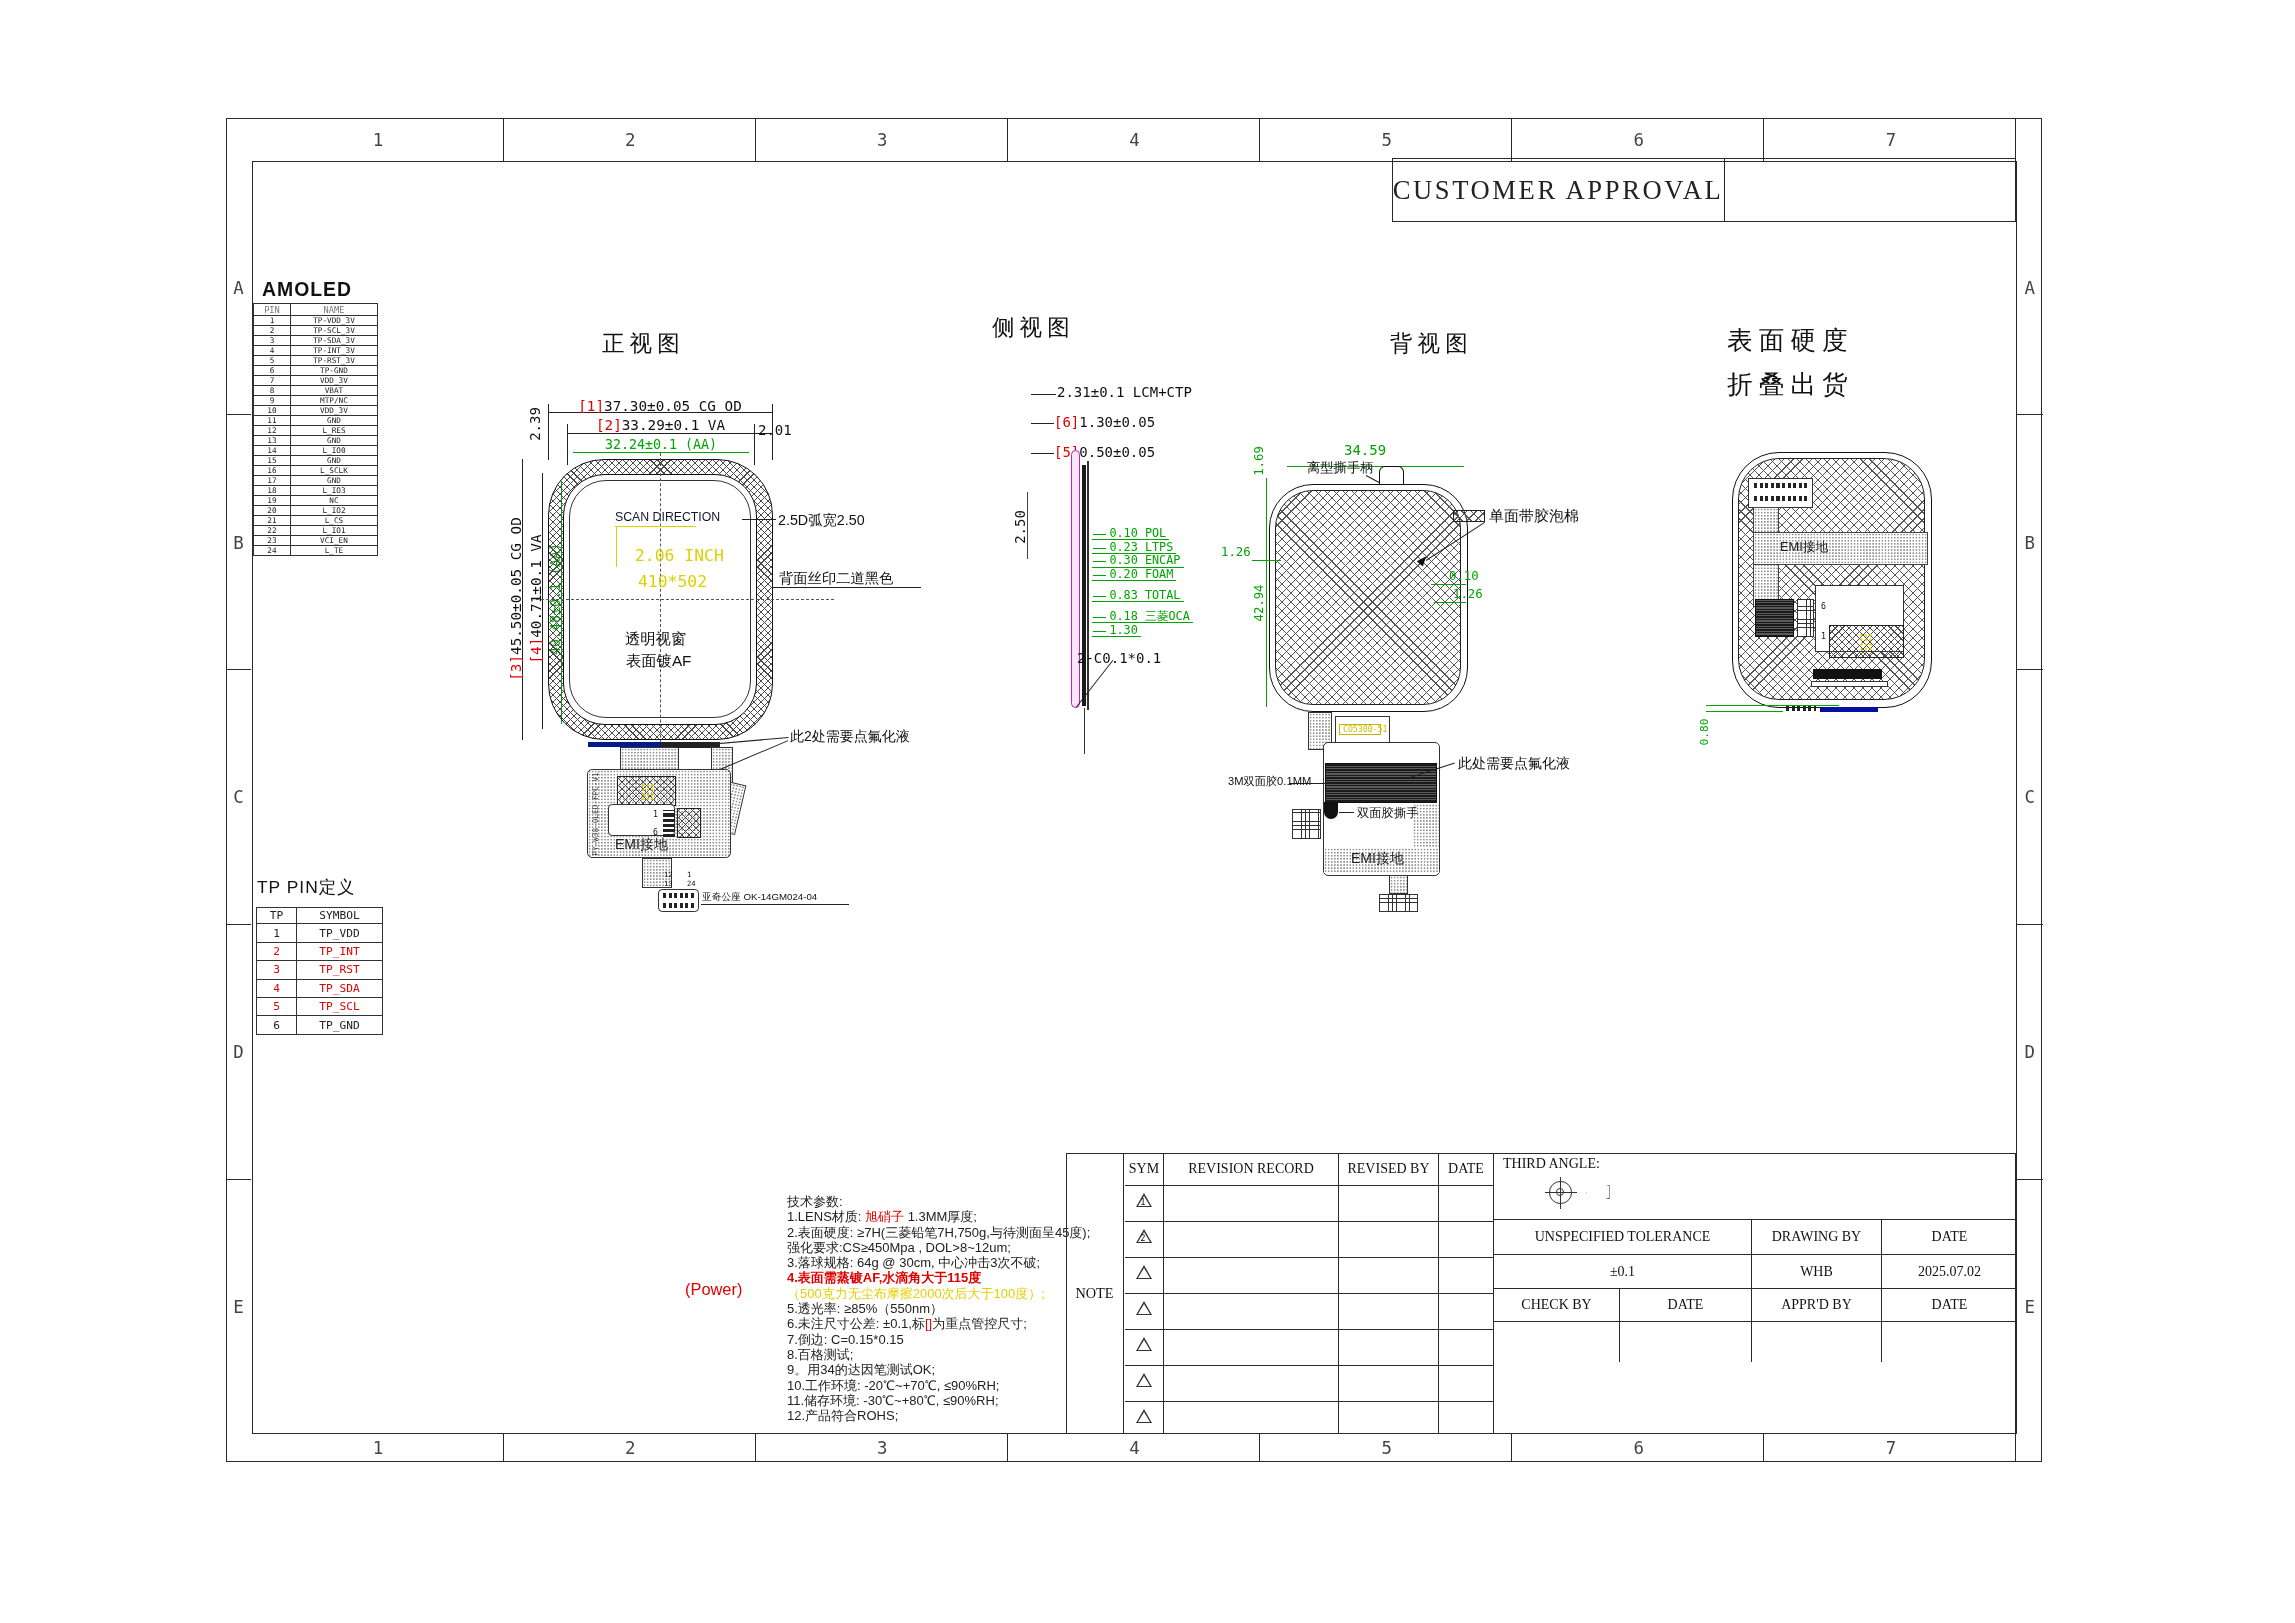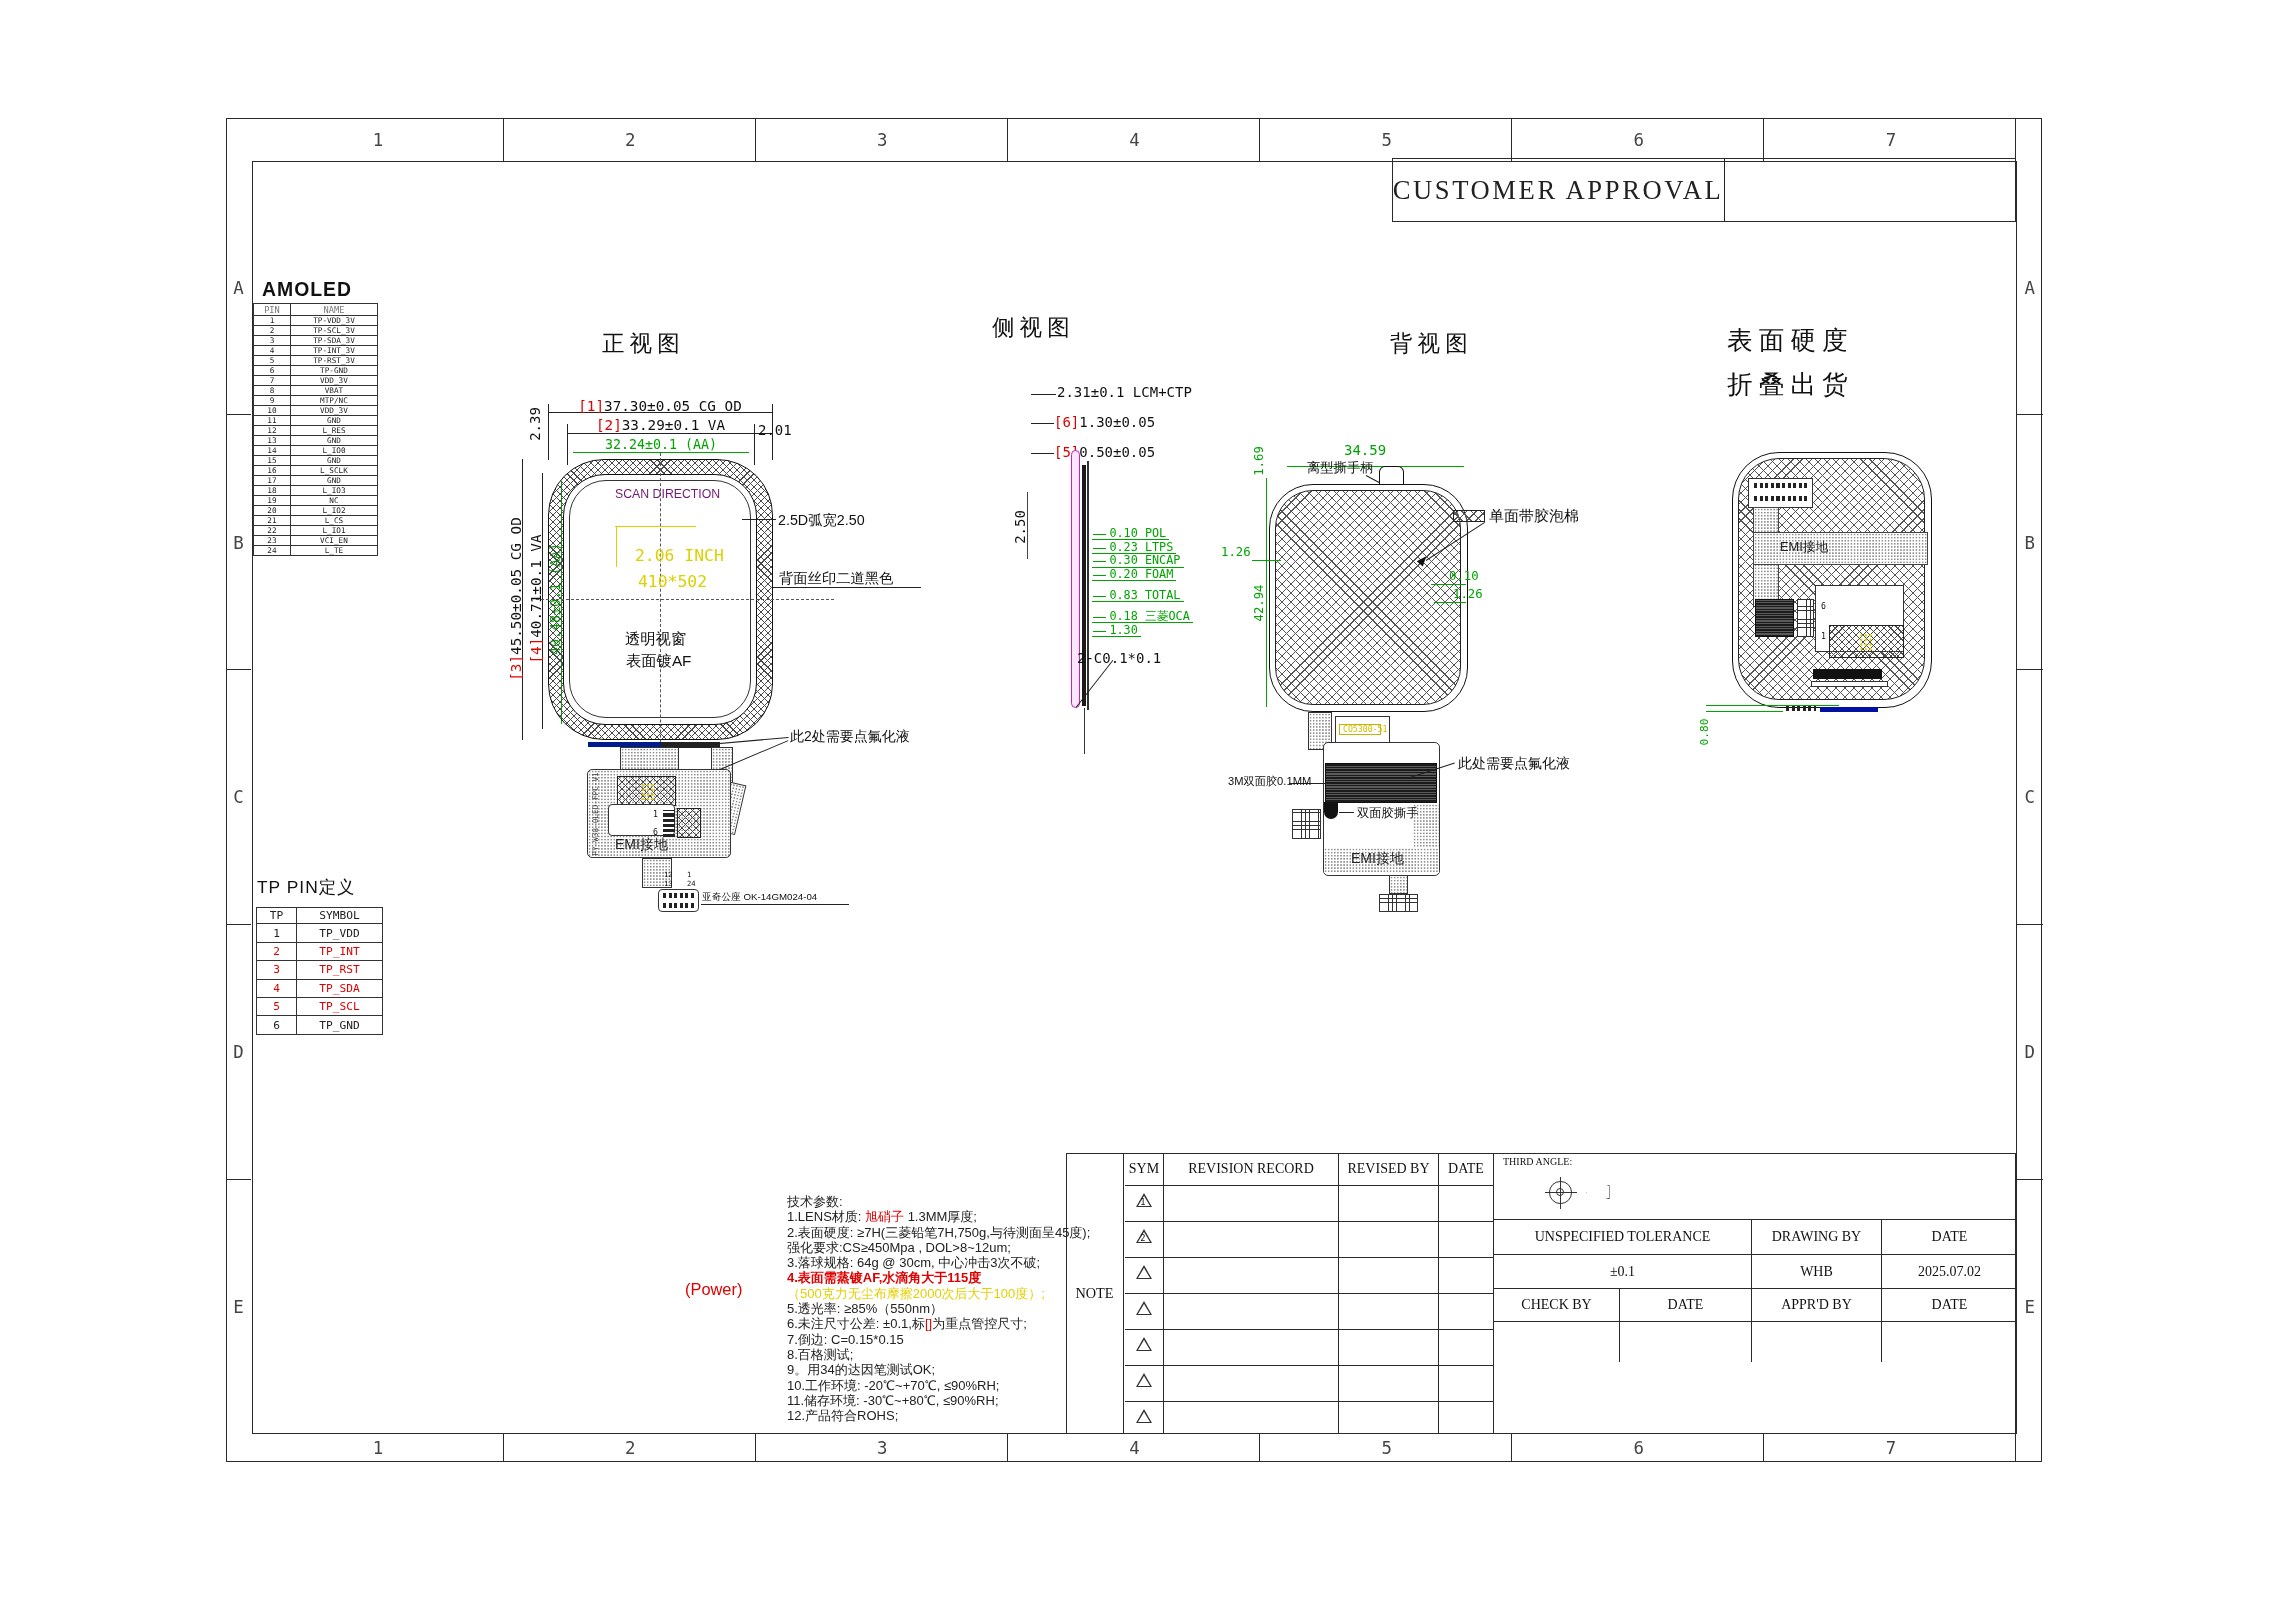--- a/index.html
+++ b/index.html
@@ -280,21 +280,21 @@
 </div>
 <div class="cvt mono grn" style="left:555px;top:599px;font-size:13.3px">40.48±0.1 (AA)</div>
 
 <div class="abs xhatch" style="left:548px;top:459px;width:225px;height:281px;border:1.5px solid #111;border-radius:56px;box-sizing:border-box">
   <div class="abs" style="left:14px;top:14px;width:194px;height:251px;border:1px solid #111;border-radius:42px;background:#fff;box-sizing:border-box"></div>
   <div class="abs" style="left:20px;top:20px;width:182px;height:238px;border:1px solid #333;border-radius:37px;box-sizing:border-box"></div>
 </div>
 <div class="abs" style="left:660px;top:453px;width:0;height:355px;border-left:1px dashed #555"></div>
 <div class="abs" style="left:536px;top:599px;width:298px;height:0;border-top:1px dashed #555"></div>
 
-<div class="t" style="left:615px;top:487px;font-size:12.3px;color:#701a75">SCAN DIRECTION</div>
+<div class="t" style="left:615px;top:510px;font-size:12.3px;color:#0f172a">SCAN DIRECTION</div>
 <div class="abs" style="left:615px;top:526px;width:81px;height:1px;background:#ddd000"></div>
 <div class="abs" style="left:616px;top:527px;width:1px;height:40px;background:#ddd000"></div>
 <div class="t mono" style="left:635px;top:546px;font-size:16.4px;color:#ddd000">2.06 INCH</div>
 <div class="t mono" style="left:638px;top:572px;font-size:16.4px;color:#ddd000">410*502</div>
 
 <div class="ln" style="left:742px;top:519px;width:34px;height:1px"></div>
 <div class="t" style="left:778px;top:511px;font-size:14.3px">2.5D弧宽2.50</div>
 <div class="ln" style="left:773px;top:587px;width:148px;height:1px"></div>
 <div class="t" style="left:779px;top:569px;font-size:14.3px">背面丝印二道黑色</div>
 
@@ -503,21 +503,21 @@
     <div class="rev-row">
     <span class="tri"></span>
     <span class="tri-n"></span>
   </div>
   </div>
 <div class="ln" style="left:1163px;top:1185px;width:1px;height:249px;background:#2a2a2a"></div>
 <div class="ln" style="left:1338px;top:1185px;width:1px;height:249px;background:#2a2a2a"></div>
 <div class="ln" style="left:1438px;top:1185px;width:1px;height:249px;background:#2a2a2a"></div>
 <div class="ln" style="left:1493px;top:1153px;width:1px;height:281px;background:#2a2a2a"></div>
 
-<div class="t serif" style="left:1503px;top:1156px;font-size:10px">THIRD ANGLE:</div>
+<div class="t serif" style="left:1503px;top:1156px;font-size:14px">THIRD ANGLE:</div>
 <div class="abs" style="left:1549px;top:1181px;width:22.5px;height:22.5px;border:1px solid #333;border-radius:50%;box-sizing:border-box">
   <div class="abs" style="left:6.1px;top:6.1px;width:8.2px;height:8.2px;border:1px solid #333;border-radius:50%;box-sizing:border-box"></div>
   <div class="abs" style="left:-5.1px;top:10.2px;width:32px;height:1px;background:#333"></div>
   <div class="abs" style="left:10.2px;top:-5.1px;width:1px;height:32px;background:#333"></div>
 </div>
 <div class="abs" style="left:1586px;top:1185px;width:23.5px;height:14.3px;border:1px solid #333;box-sizing:border-box;clip-path:polygon(0 50%,100% 0,100% 100%,0 50%);background:#fff"></div>
 
 <div class="abs" style="left:1494px;top:1219px;width:523px">
   <div class="tb-row" style="height:35px">
     <div class="tb-cell first" style="width:257px">UNSPECIFIED TOLERANCE</div>

